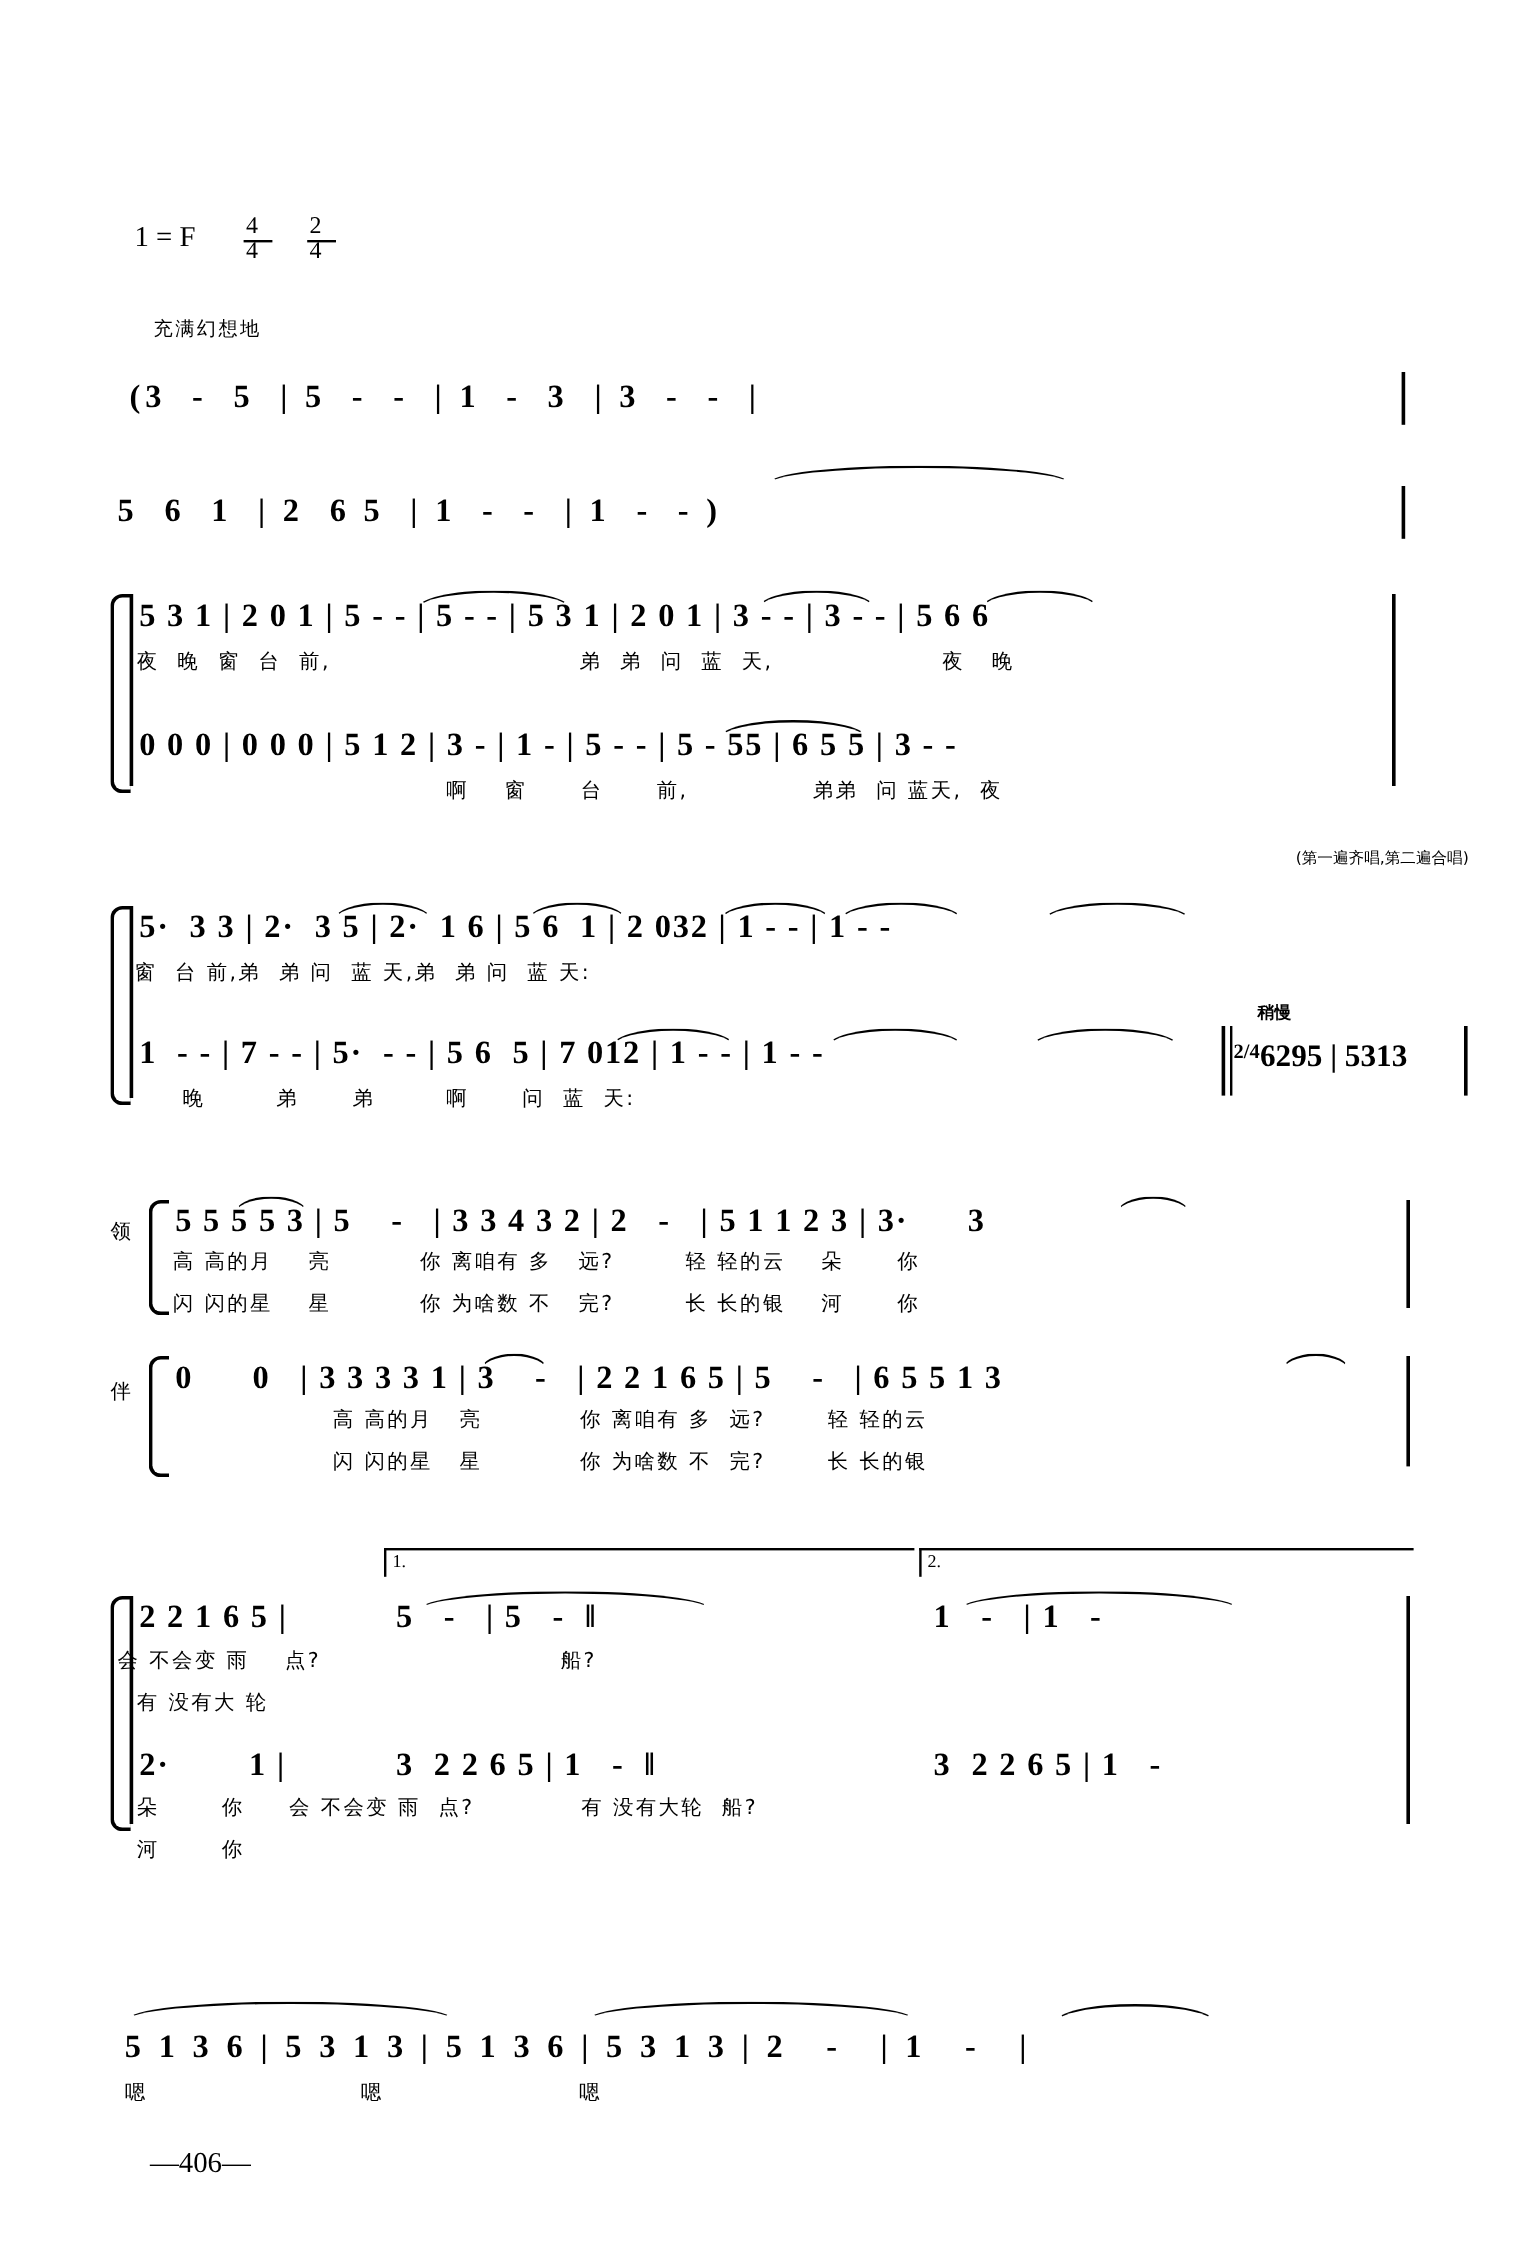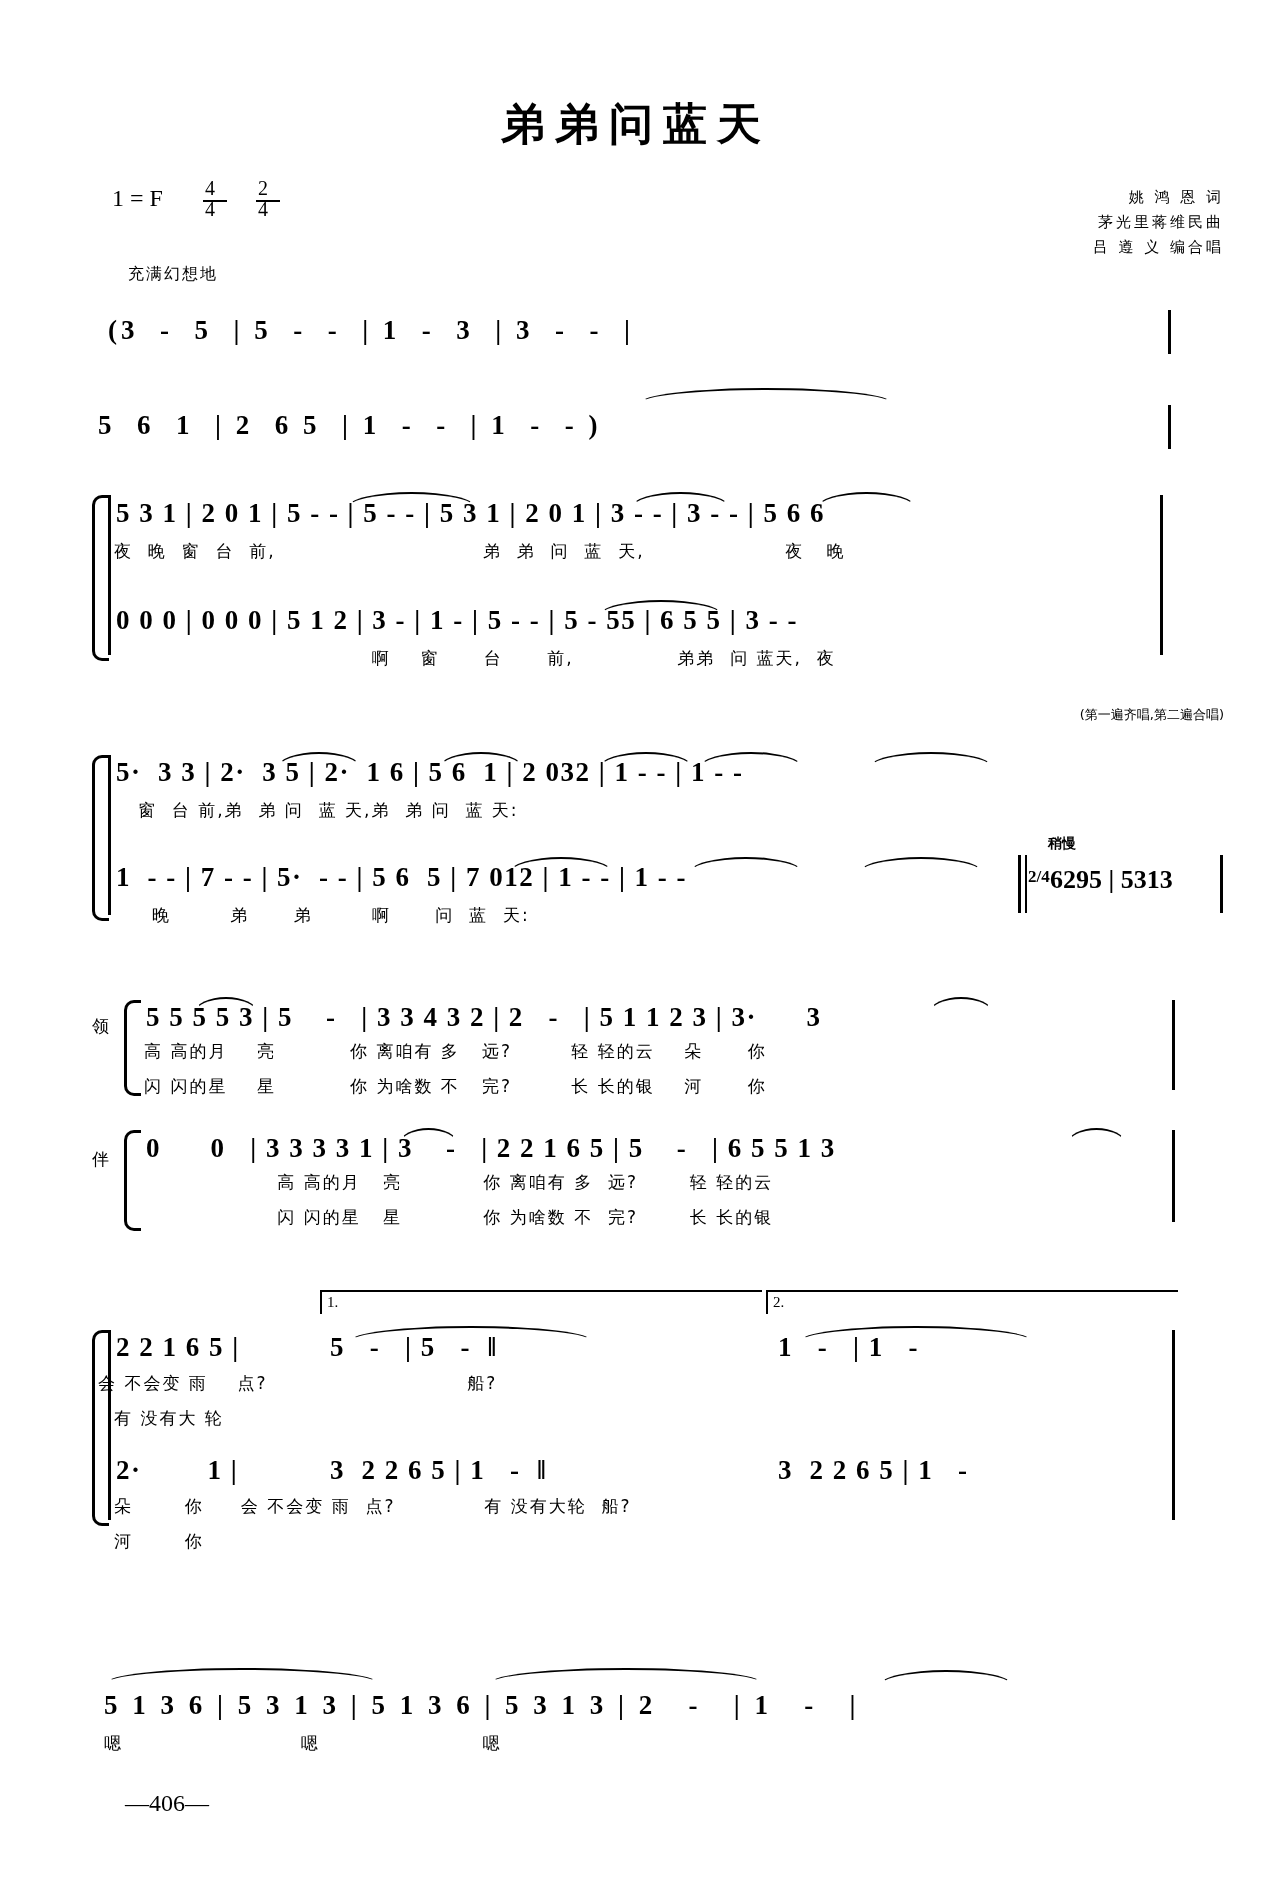--- a/index.html
+++ b/index.html
@@ -139,41 +139,35 @@
     font-family:"Liberation Serif",serif;
     font-size:17px;font-weight:bold;
     text-align:center;line-height:1.0;
   }
 </style>
 </head>
 <body>
 
 <div class="sheet">
 
-  <div class="title">弟弟问蓝天</div>
 
   <div class="key-sig">1 = F</div>
   <div class="meter" id="m1">
     <span class="n">4</span>
     <span class="d">4</span>
   </div>
   <div class="meter" id="m2">
     <span class="n">2</span>
     <span class="d">4</span>
   </div>
   <div style="position:absolute;left:203px;top:200px;width:24px;height:2px;background:#000;"></div>
   <div style="position:absolute;left:256px;top:200px;width:24px;height:2px;background:#000;"></div>
 
   <div class="expr">充满幻想地</div>
 
-  <div class="credits">
-    <div>姚 鸿 恩 词</div>
-    <div>茅光里蒋维民曲</div>
-    <div>吕 遵 义 编合唱</div>
-  </div>
 
   <div class="row" style="top:315px;">
     <div class="jianpu" style="position:absolute;left:108px;letter-spacing:4px;">(3  -  5  | 5  -  -  | 1  -  3  | 3  -  -  |</div>
   </div>
   <div style="position:absolute;left:1168px;top:310px;width:3px;height:44px;background:#000;"></div>
 
   <div class="row" style="top:410px;">
     <div class="jianpu" style="position:absolute;left:98px;letter-spacing:4px;">5  6  1  | 2  6 5  | 1  -  -  | 1  -  - )</div>
   </div>
   <div class="slur" style="left:640px;top:388px;width:250px;"></div>
@@ -197,21 +191,21 @@
   <div class="slur" style="left:600px;top:600px;width:120px;"></div>
   <div style="position:absolute;left:1160px;top:495px;width:3px;height:160px;background:#000;"></div>
 
   <div class="note-small" style="right:48px;top:706px;">(第一遍齐唱,第二遍合唱)</div>
 
   <div class="brace" style="left:92px;top:755px;height:160px;"></div>
   <div class="sysbar" style="left:108px;top:755px;height:160px;"></div>
 
   <div class="row" style="top:757px;">
     <div class="jianpu" style="position:absolute;left:116px;letter-spacing:1.5px;">5·  3 3 | 2·  3 5 | 2·  1 6 | 5 6  1 | 2 032 | 1 - - | 1 - -</div>
-    <div class="lyric" style="position:absolute;left:112px;top:42px;letter-spacing:2px;margin-left:26px;">窗  台 前,弟  弟 问  蓝 天,弟  弟 问  蓝 天:</div>
+    <div class="lyric" style="position:absolute;left:112px;top:42px;letter-spacing:2px;">窗  台 前,弟  弟 问  蓝 天,弟  弟 问  蓝 天:</div>
   </div>
   <div class="slur" style="left:278px;top:752px;width:80px;"></div>
   <div class="slur" style="left:440px;top:752px;width:80px;"></div>
   <div class="slur" style="left:600px;top:752px;width:90px;"></div>
   <div class="slur" style="left:700px;top:752px;width:100px;"></div>
   <div class="slur" style="left:870px;top:752px;width:120px;"></div>
 
   <div class="row" style="top:862px;">
     <div class="jianpu" style="position:absolute;left:116px;letter-spacing:1.5px;">1  - - | 7 - - | 5·  - - | 5 6  5 | 7 012 | 1 - - | 1 - -</div>
     <div class="lyric" style="position:absolute;left:112px;top:42px;letter-spacing:2px;padding-left:40px;">晚        弟      弟        啊      问  蓝  天:</div>

